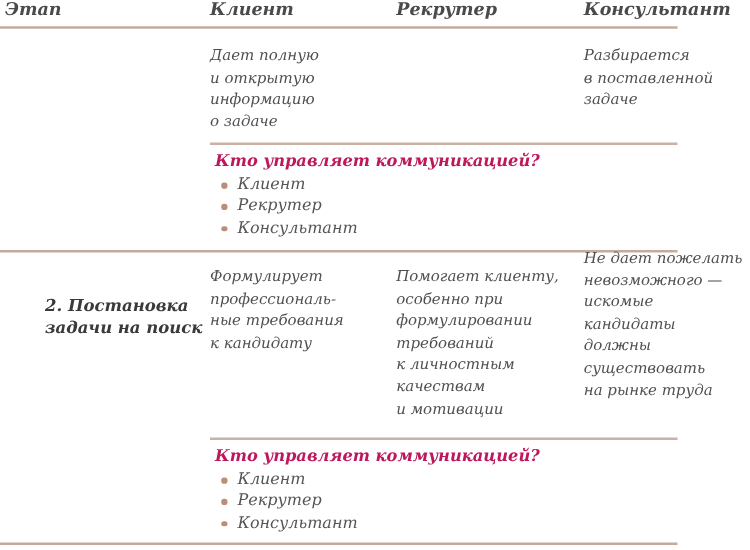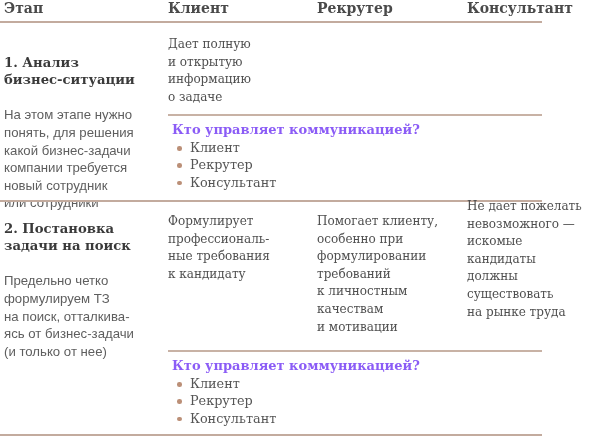--- a/index.html
+++ b/index.html
@@ -15,20 +15,21 @@
     font-family: "Liberation Sans", "DejaVu Sans", sans-serif;
     color: #5a5a5a;
     -webkit-font-smoothing: antialiased;
   }
 
   .table {
     position: relative;
     width: 542px;
     height: 440px;
     box-sizing: border-box;
+    font-style: italic;
   }
 
   
   .rule {
     position: absolute;
     height: 2px;
     background: #c3ab9e;
     left: 0;
     right: 0;
   }
@@ -101,21 +102,21 @@
   .comm-block {
     position: absolute;
     left: 168px;
     width: 420px;
   }
   .comm-title {
     font-family: "DejaVu Serif", "Liberation Serif", serif;
     font-weight: bold;
     font-size: 13px;
     line-height: 17px;
-    color: #8b5cf6;
+    color: #be185d;
     margin: 0 0 1px 4px;
     white-space: nowrap;
   }
   .comm-list {
     list-style: none;
     margin: 0;
     padding: 0;
   }
   .comm-list li {
     position: relative;
@@ -141,56 +142,44 @@
 <div class="table">
 
   <div class="header-row">
     <div class="th col-0">Этап</div>
     <div class="th col-1">Клиент</div>
     <div class="th col-2">Рекрутер</div>
     <div class="th col-3">Консультант</div>
   </div>
   <div class="rule" style="top:21px;"></div>
 
-  <div class="cell col-0" style="top:36px;">
-    <div class="stage-title">1. Анализ
-бизнес-ситуации</div>
-    <div class="stage-desc">На этом этапе нужно
-понять, для решения
-какой бизнес-задачи
-компании требуется
-новый сотрудник
-или сотрудники</div>
-  </div>
   <div class="cell serif col-1" style="top:36px;">Дает полную
 и открытую
 информацию
 о задаче</div>
+  <div class="cell serif col-3" style="top:36px;">Разбирается
+в поставленной
+задаче</div>
 
   <div class="rule inset thin" style="top:114px;"></div>
 
   <div class="comm-block" style="top:121px;">
     <div class="comm-title">Кто управляет коммуникацией?</div>
     <ul class="comm-list">
       <li><span class="bullet"></span><span>Клиент</span></li>
       <li><span class="bullet"></span><span>Рекрутер</span></li>
       <li><span class="bullet"></span><span>Консультант</span></li>
     </ul>
   </div>
 
   <div class="rule" style="top:200px;"></div>
 
-  <div class="cell col-0" style="top:202px;">
+  <div class="cell col-0" style="top:219px;margin-left:32px;">
     <div class="stage-title">2. Постановка
 задачи на поиск</div>
-    <div class="stage-desc">Предельно четко
-формулируем ТЗ
-на поиск, отталкива-
-ясь от бизнес-задачи
-(и только от нее)</div>
   </div>
   <div class="cell serif col-1" style="top:213px;">Формулирует
 профессиональ-
 ные требования
 к кандидату</div>
   <div class="cell serif col-2" style="top:213px;">Помогает клиенту,
 особенно при
 формулировании
 требований
 к личностным

